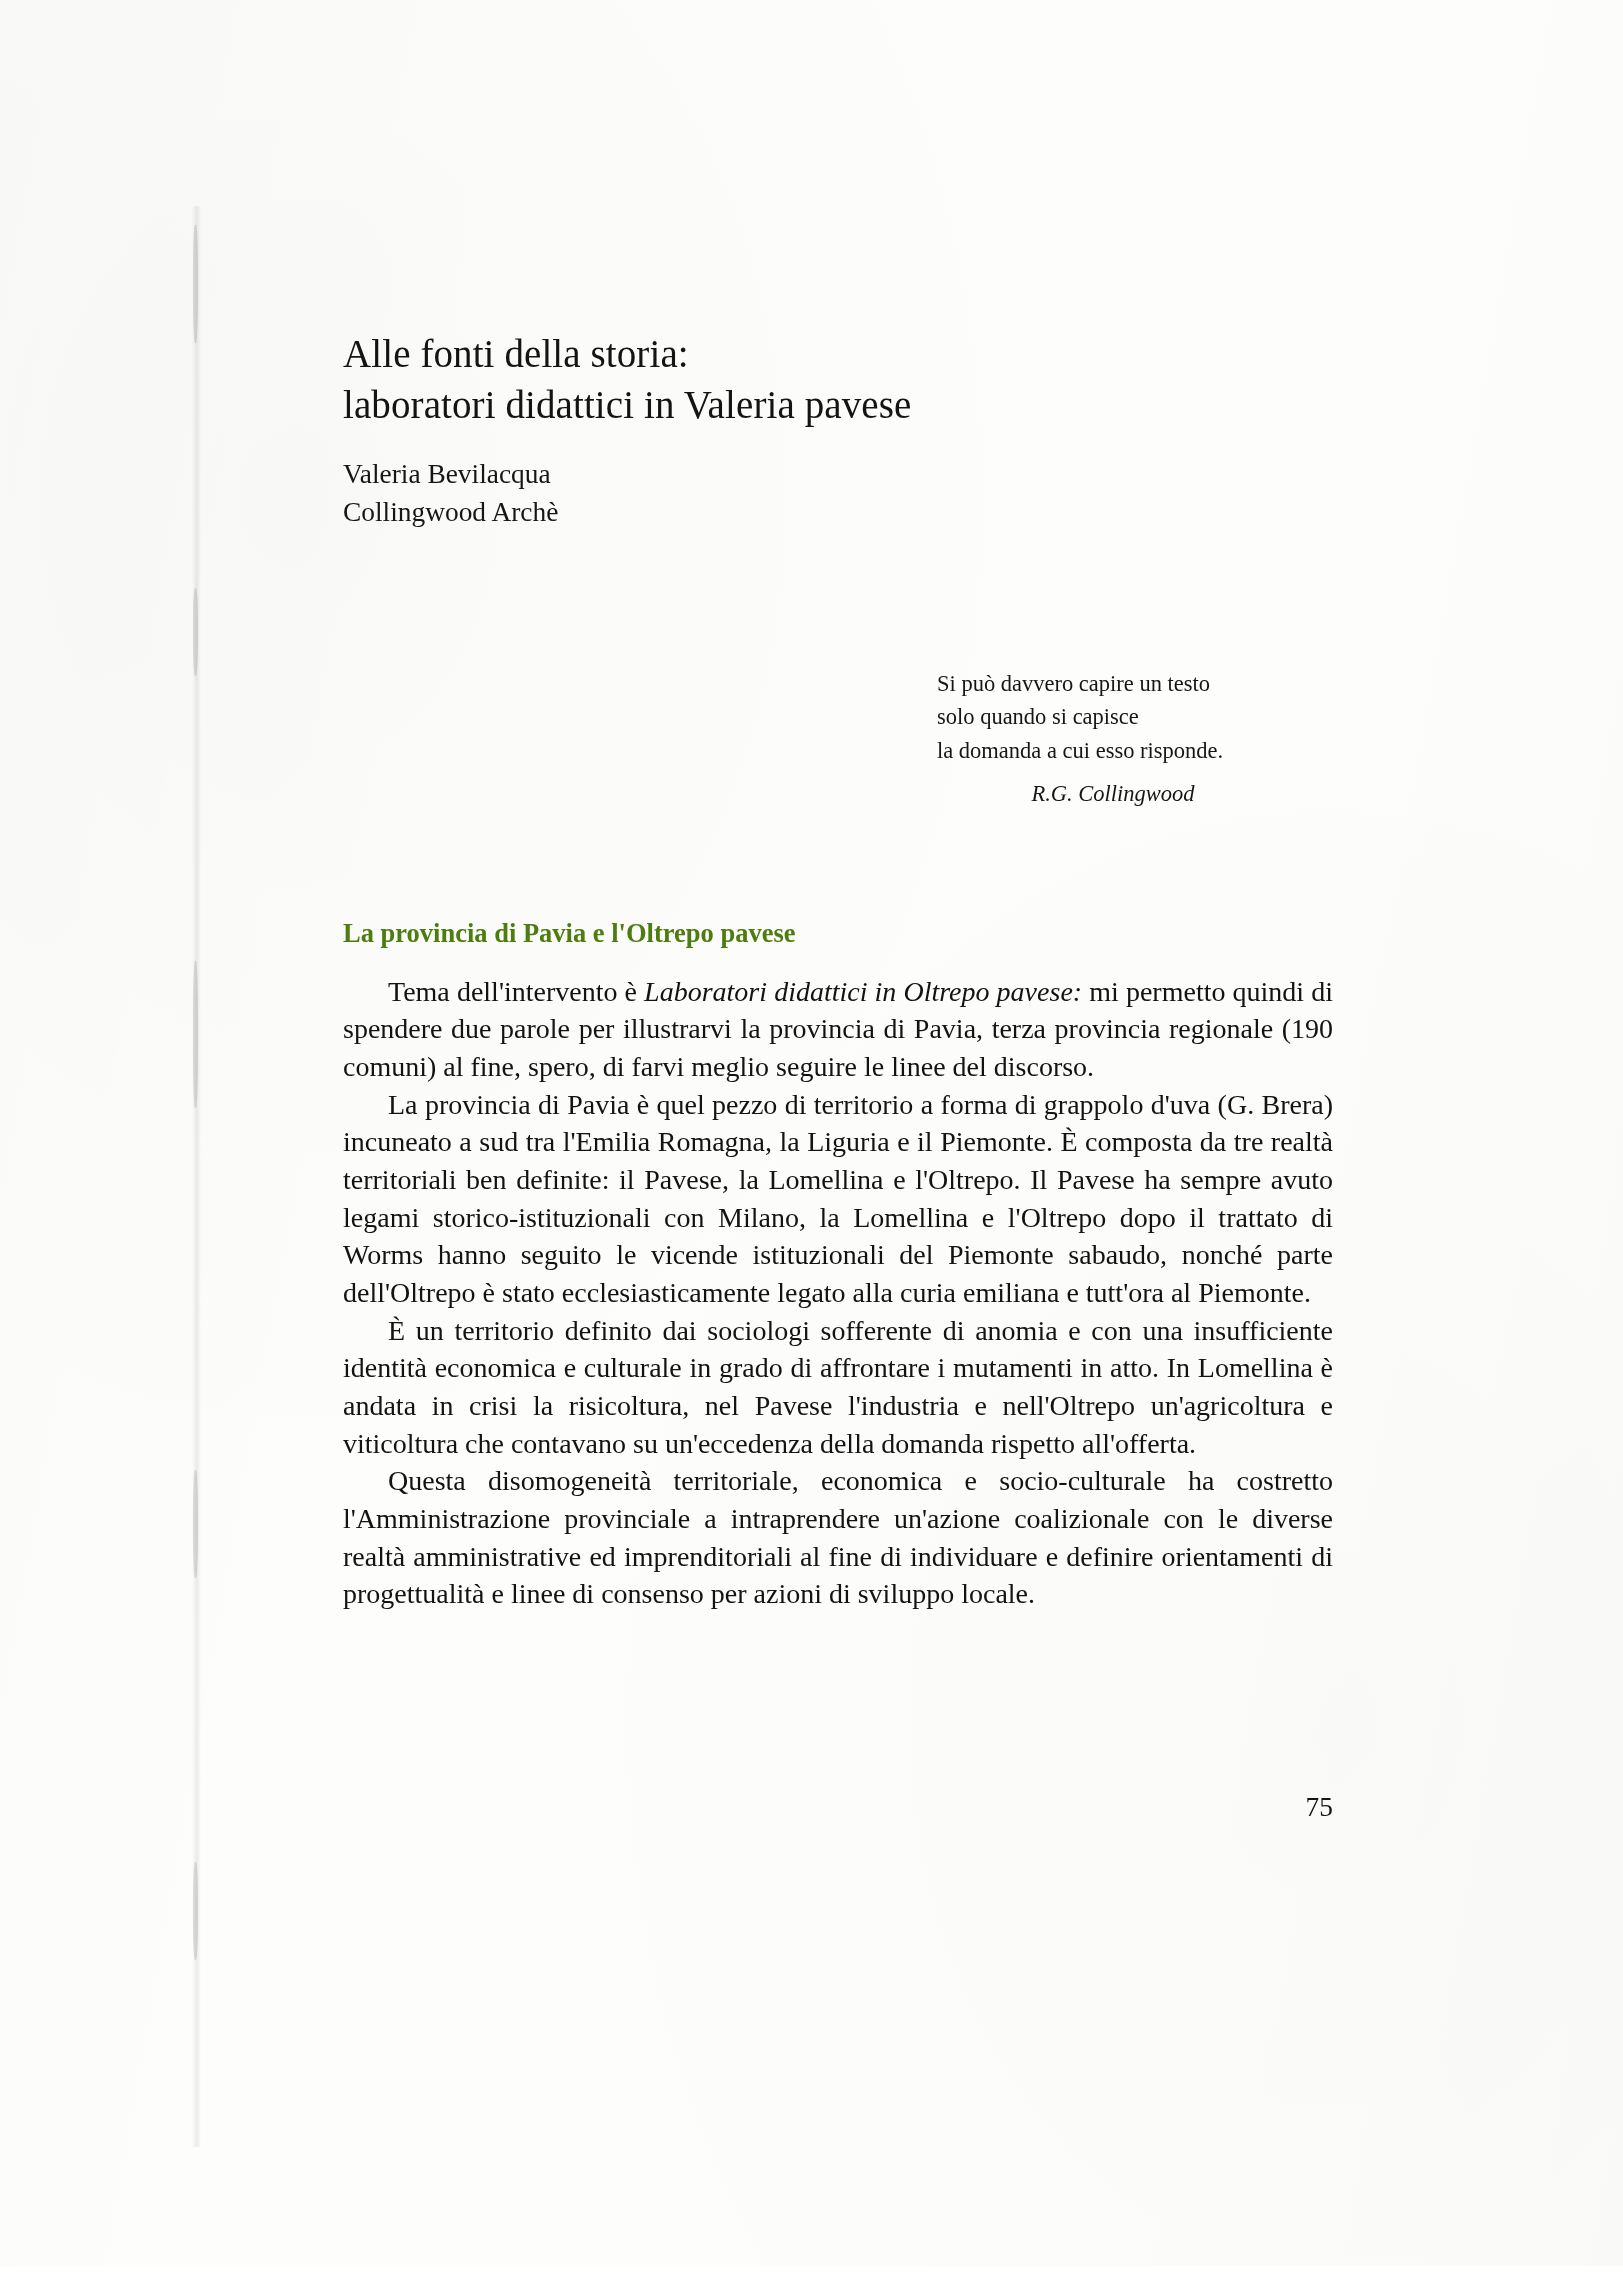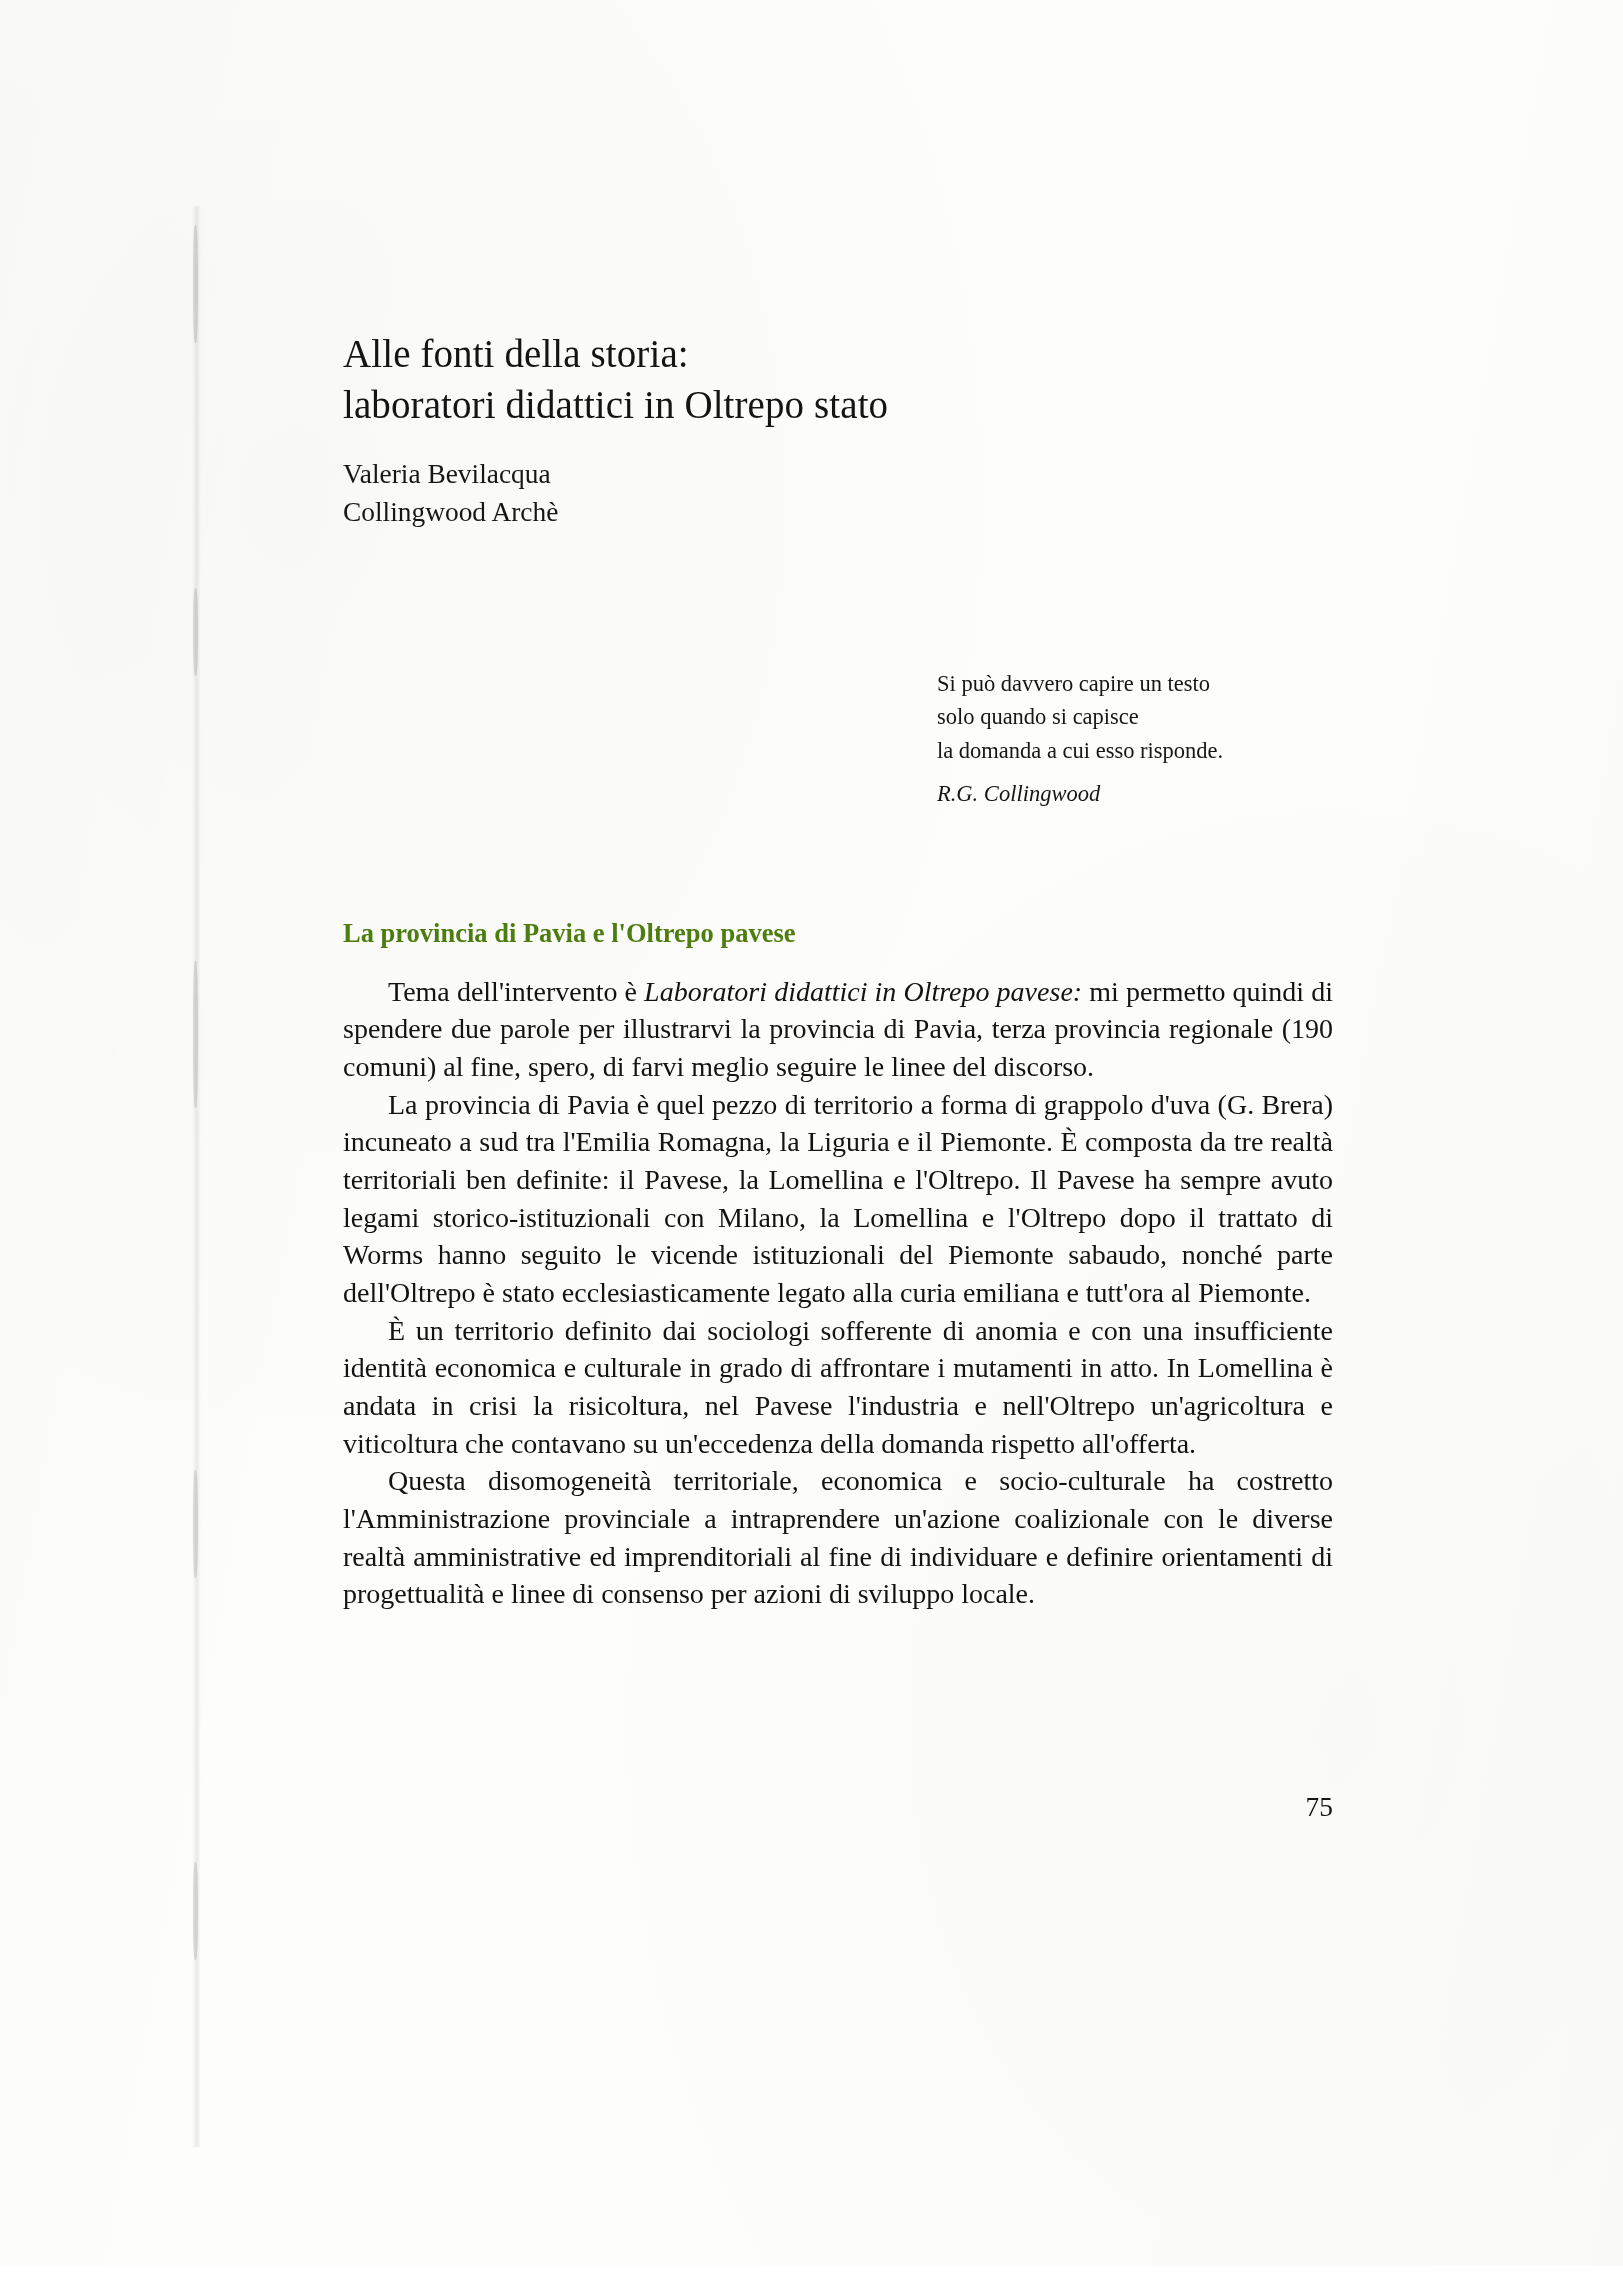--- a/index.html
+++ b/index.html
@@ -95,21 +95,21 @@
     margin-left: 594px;
     font-size: 22.5px;
     line-height: 1.50;
     color: #161616;
   }
   .epigraph .q-line {
     display: block;
   }
   .epigraph .attribution {
     display: block;
-    text-align: left;
+    text-align: center;
     font-style: italic;
     margin-top: 8.8px;
     padding-right: 3.9px;
   }
 
   
   .section-heading {
     margin: 0;
     margin-top: 106px;
     font-size: 26.5px;
@@ -156,21 +156,21 @@
   <div class="gutter-speck" style="top:225px;height:118px;"></div>
   <div class="gutter-speck" style="top:588px;height:88px;"></div>
   <div class="gutter-speck" style="top:961px;height:147px;"></div>
   <div class="gutter-speck" style="top:1470px;height:108px;"></div>
   <div class="gutter-speck" style="top:1862px;height:98px;"></div>
 
   <div class="content">
 
     <h1 class="doc-title">
       <span class="line">Alle fonti della storia:</span>
-      <span class="line">laboratori didattici in Oltrepo stato</span>
+      <span class="line">laboratori didattici in Valeria pavese</span>
     </h1>
 
     <div class="byline">
       <span class="author">Valeria Bevilacqua</span>
       <span class="affiliation">Collingwood Archè</span>
     </div>
 
     <blockquote class="epigraph">
       <span class="q-line">Si può davvero capire un testo</span>
       <span class="q-line">solo quando si capisce</span>

